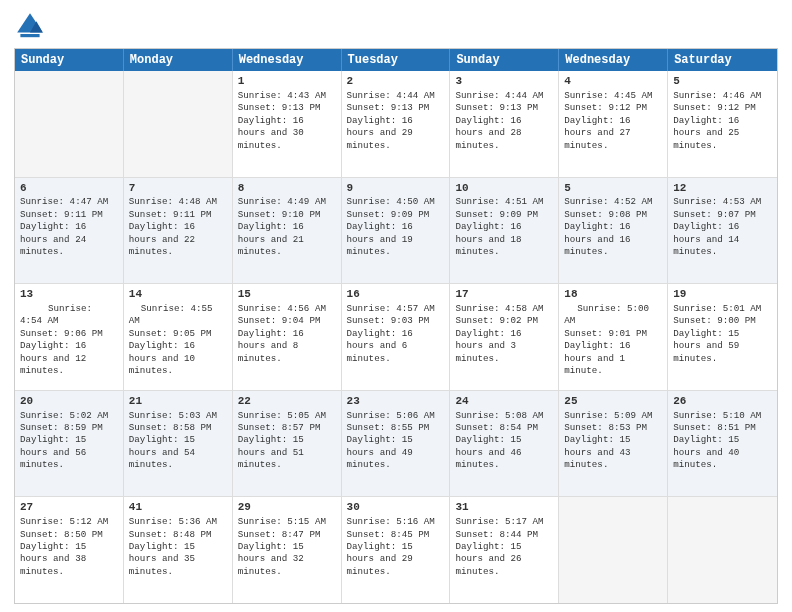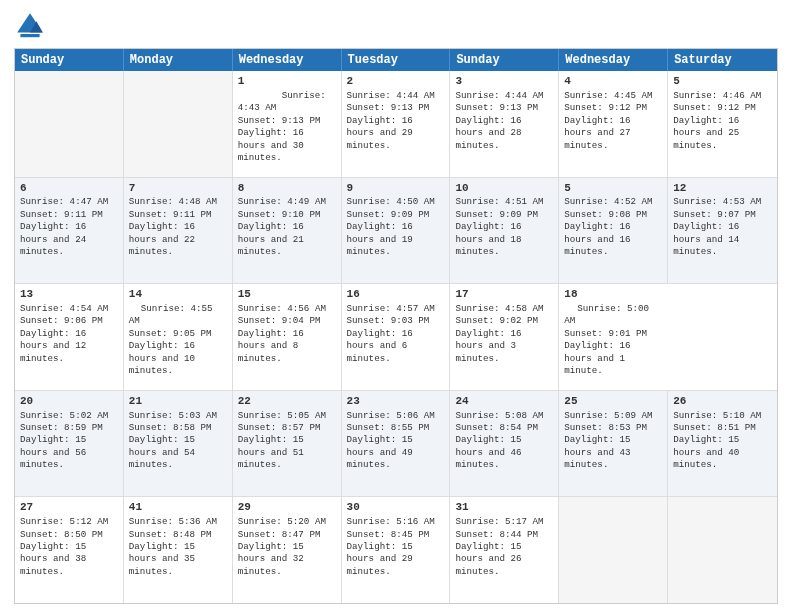--- a/index.html
+++ b/index.html
@@ -134,21 +134,21 @@
         <div class="cal-header-cell">Wednesday</div>
         <div class="cal-header-cell">Tuesday</div>
         <div class="cal-header-cell">Sunday</div>
         <div class="cal-header-cell">Wednesday</div>
         <div class="cal-header-cell">Saturday</div>
       </div>
     <div class="cal-body">
     <div class="cal-row">
           <div class="cal-cell empty"></div>
           <div class="cal-cell empty"></div>
-          <div class="cal-cell"><span class="day-num">1</span><span style="white-space: pre-line; margin-left: 44px;">Sunrise: 4:43 AM
+          <div class="cal-cell"><span class="day-num">1</span><span style="white-space: pre-line;">Sunrise: 4:43 AM
 Sunset: 9:13 PM
 Daylight: 16 hours and 30 minutes.</span></div>
           <div class="cal-cell"><span class="day-num">2</span><span style="white-space: pre-line;">Sunrise: 4:44 AM
 Sunset: 9:13 PM
 Daylight: 16 hours and 29 minutes.</span></div>
           <div class="cal-cell"><span class="day-num">3</span><span style="white-space: pre-line;">Sunrise: 4:44 AM
 Sunset: 9:13 PM
 Daylight: 16 hours and 28 minutes.</span></div>
           <div class="cal-cell"><span class="day-num">4</span><span style="white-space: pre-line;">Sunrise: 4:45 AM
 Sunset: 9:12 PM
@@ -174,38 +174,41 @@
 Sunset: 9:09 PM
 Daylight: 16 hours and 18 minutes.</span></div>
           <div class="cal-cell"><span class="day-num">5</span><span style="white-space: pre-line;">Sunrise: 4:52 AM
 Sunset: 9:08 PM
 Daylight: 16 hours and 16 minutes.</span></div>
           <div class="cal-cell"><span class="day-num">12</span><span style="white-space: pre-line;">Sunrise: 4:53 AM
 Sunset: 9:07 PM
 Daylight: 16 hours and 14 minutes.</span></div>
         </div>
         <div class="cal-row">
-          <div class="cal-cell"><span class="day-num">13</span><span style="white-space: pre-line;">Sunrise: 4:54 AM
+          <div class="cal-cell"><span class="day-num">13</span><span style="white-space: pre-line; margin-left: 28px;">Sunrise: 4:54 AM
 Sunset: 9:06 PM
 Daylight: 16 hours and 12 minutes.</span></div>
           <div class="cal-cell"><span class="day-num">14</span><span style="white-space: pre-line; margin-left: 12px;">Sunrise: 4:55 AM
 Sunset: 9:05 PM
 Daylight: 16 hours and 10 minutes.</span></div>
           <div class="cal-cell"><span class="day-num">15</span><span style="white-space: pre-line; text-align: center;">Sunrise: 4:56 AM
 Sunset: 9:04 PM
 Daylight: 16 hours and 8 minutes.</span></div>
           <div class="cal-cell"><span class="day-num">16</span><span style="white-space: pre-line;">Sunrise: 4:57 AM
 Sunset: 9:03 PM
 Daylight: 16 hours and 6 minutes.</span></div>
           <div class="cal-cell"><span class="day-num">17</span><span style="white-space: pre-line;">Sunrise: 4:58 AM
 Sunset: 9:02 PM
 Daylight: 16 hours and 3 minutes.</span></div>
           <div class="cal-cell"><span class="day-num">18</span><span style="white-space: pre-line; margin-left: 13px;">Sunrise: 5:00 AM
 Sunset: 9:01 PM
 Daylight: 16 hours and 1 minute.</span></div>
+          <div class="cal-cell"><span class="day-num">19</span><span style="white-space: pre-line;">Sunrise: 5:01 AM
+Sunset: 9:00 PM
+Daylight: 15 hours and 59 minutes.</span></div>
         </div>
         <div class="cal-row">
           <div class="cal-cell"><span class="day-num">20</span><span style="white-space: pre-line;">Sunrise: 5:02 AM
 Sunset: 8:59 PM
 Daylight: 15 hours and 56 minutes.</span></div>
           <div class="cal-cell"><span class="day-num">21</span><span style="white-space: pre-line;">Sunrise: 5:03 AM
 Sunset: 8:58 PM
 Daylight: 15 hours and 54 minutes.</span></div>
           <div class="cal-cell"><span class="day-num">22</span><span style="white-space: pre-line;">Sunrise: 5:05 AM
 Sunset: 8:57 PM
@@ -223,21 +226,21 @@
 Sunset: 8:51 PM
 Daylight: 15 hours and 40 minutes.</span></div>
         </div>
         <div class="cal-row">
           <div class="cal-cell"><span class="day-num">27</span><span style="white-space: pre-line; text-align: center;">Sunrise: 5:12 AM
 Sunset: 8:50 PM
 Daylight: 15 hours and 38 minutes.</span></div>
           <div class="cal-cell"><span class="day-num">41</span><span style="white-space: pre-line;">Sunrise: 5:36 AM
 Sunset: 8:48 PM
 Daylight: 15 hours and 35 minutes.</span></div>
-          <div class="cal-cell"><span class="day-num">29</span><span style="white-space: pre-line;">Sunrise: 5:20 AM
+          <div class="cal-cell"><span class="day-num">29</span><span style="white-space: pre-line;">Sunrise: 5:15 AM
 Sunset: 8:47 PM
 Daylight: 15 hours and 32 minutes.</span></div>
           <div class="cal-cell"><span class="day-num">30</span><span style="white-space: pre-line;">Sunrise: 5:16 AM
 Sunset: 8:45 PM
 Daylight: 15 hours and 29 minutes.</span></div>
           <div class="cal-cell"><span class="day-num">31</span><span style="white-space: pre-line;">Sunrise: 5:17 AM
 Sunset: 8:44 PM
 Daylight: 15 hours and 26 minutes.</span></div>
           <div class="cal-cell empty"></div>
           <div class="cal-cell empty"></div>

